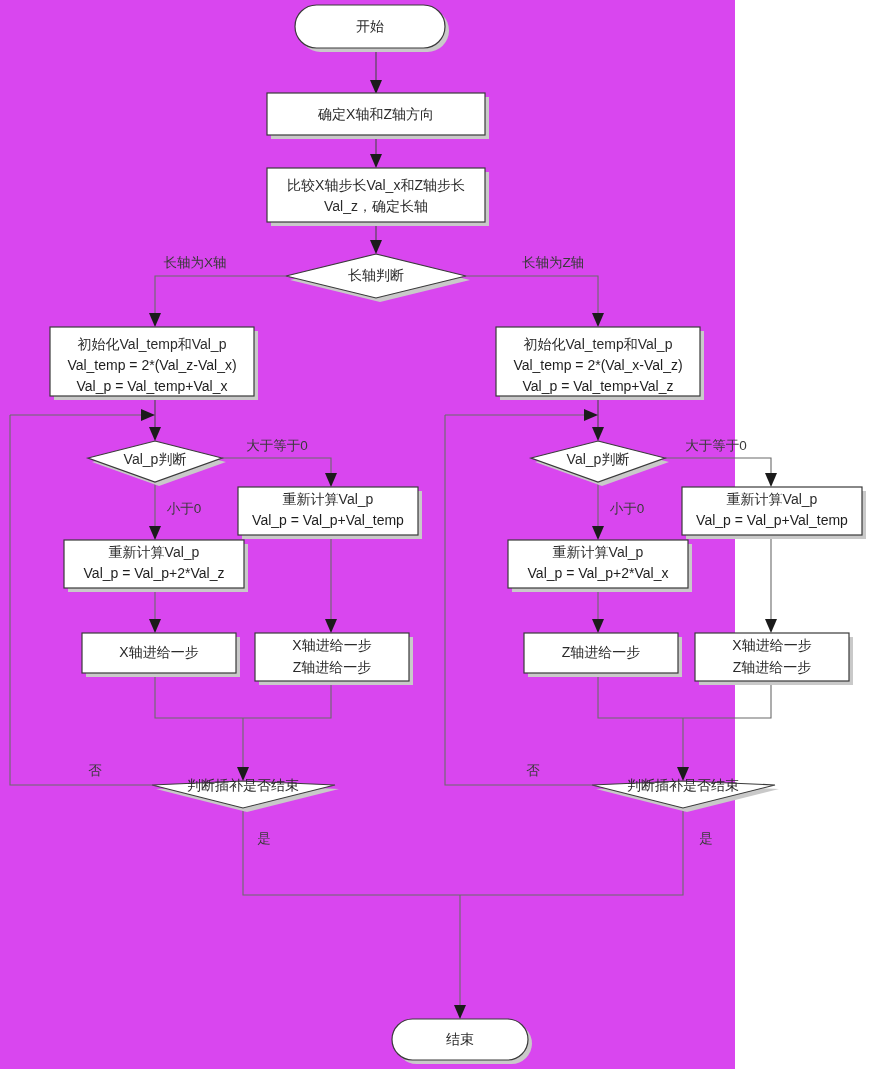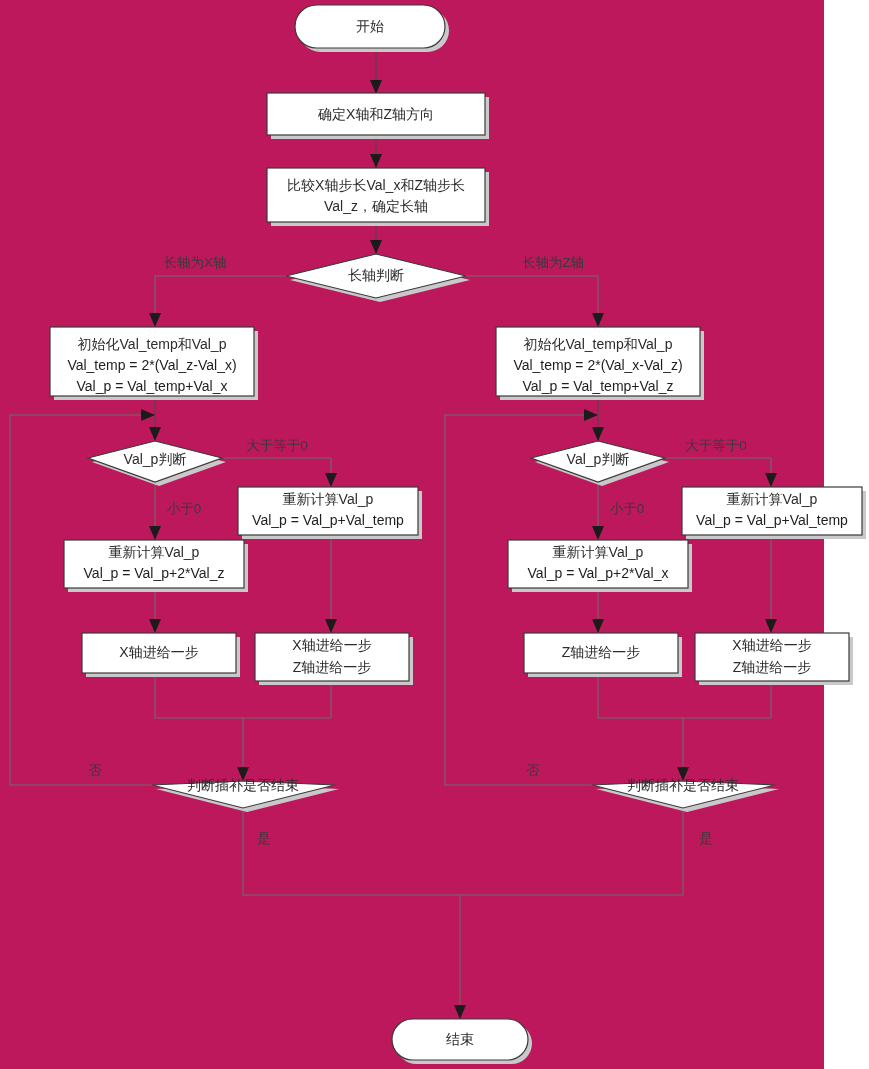--- a/index.html
+++ b/index.html
@@ -8,23 +8,23 @@
     background: #ffffff;
   }
   body {
     width: 869px;
     height: 1069px;
     font-family: "Liberation Sans", "DejaVu Sans", sans-serif;
     overflow: hidden;
   }
   #flowchart-root {
     position: relative;
-    width: 824px;
+    width: 735px;
     height: 1069px;
-    background: #be185d;
+    background: #d946ef;
   }
   svg.fc {
     position: absolute;
     top: 0; left: 0;
     width: 869px;
     height: 1069px;
   }
   .node-shape {
     fill: #ffffff;
     stroke: #3a3a3a;

